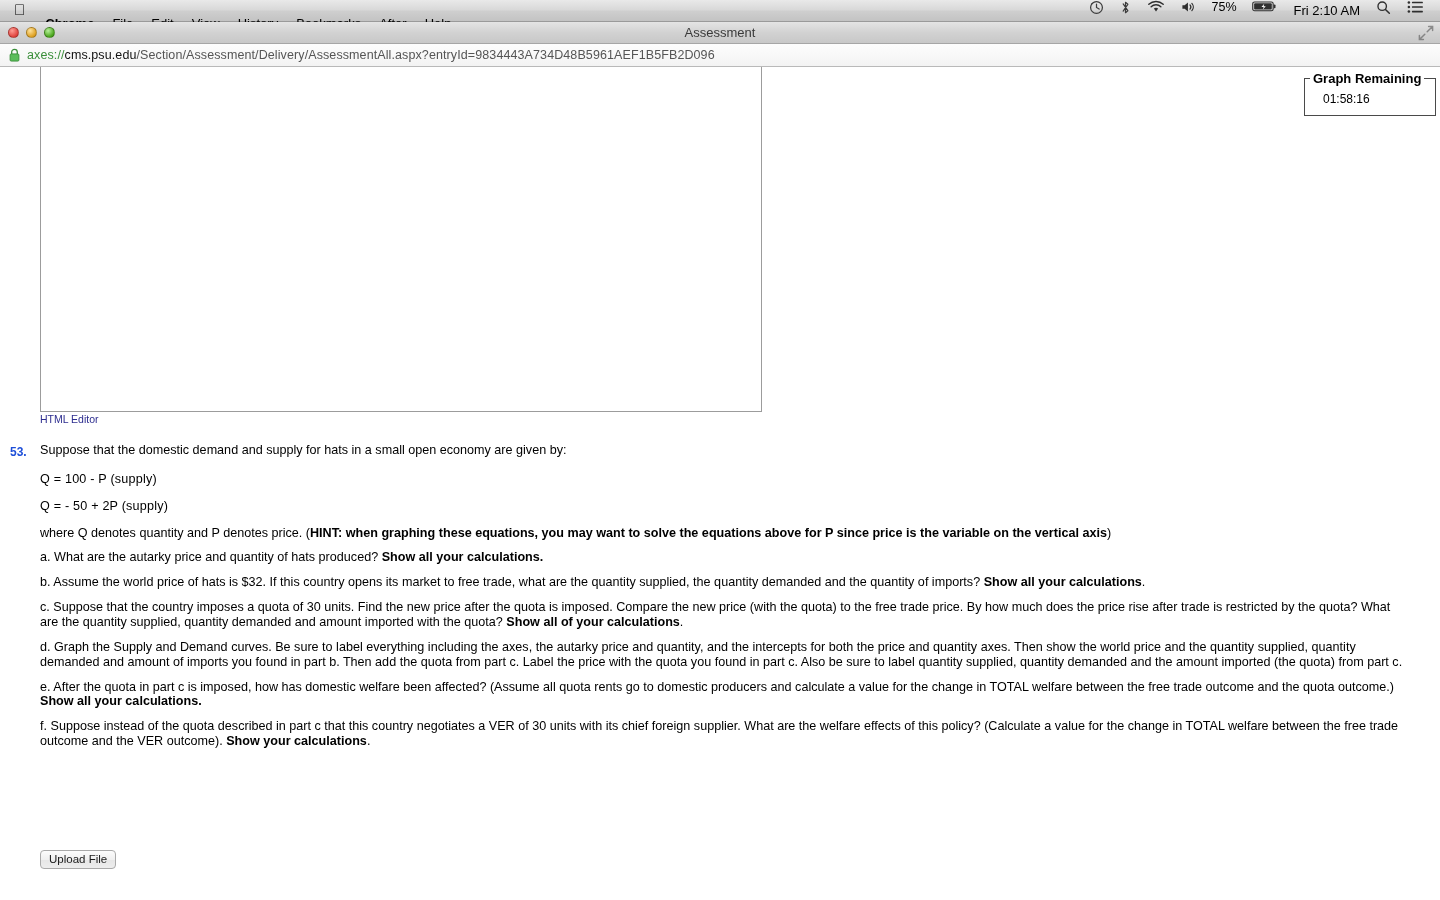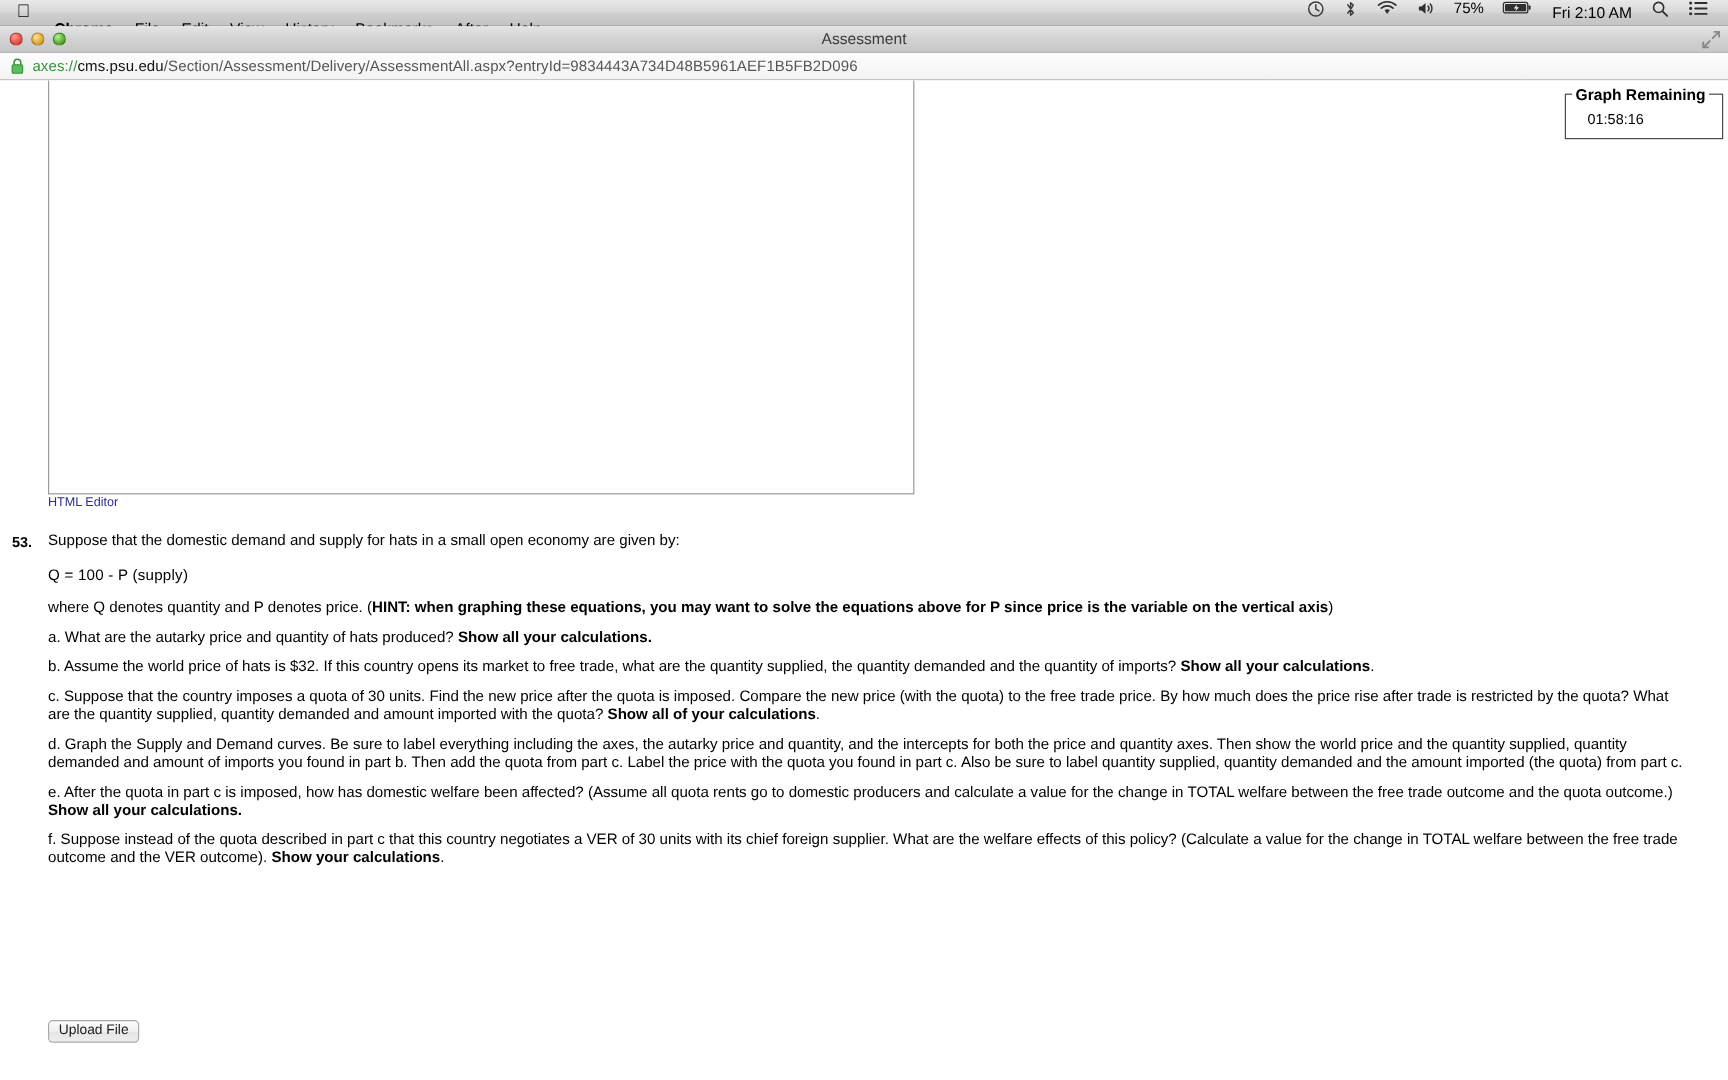--- a/index.html
+++ b/index.html
@@ -135,21 +135,21 @@
     font-family: "Liberation Sans", sans-serif;
   }
 
   
   #question-block {
     position: absolute; left: 0; top: 376px;
     width: 1440px;
   }
   #q-number {
     position: absolute; left: 10px; top: 2px;
-    font-size: 12px; font-weight: bold; color: #000000;
+    font-size: 12px; font-weight: bold; color: #1d4ed8;
   }
   #q-body {
     margin-left: 40px; margin-right: 30px;
     font-size: 12.6px; color: #000; line-height: 1.18;
   }
   #q-body p { margin: 0 0 10px 0; }
   #q-body p.eqn { margin: 0 0 12px 0; letter-spacing: .2px; }
   #q-body p.intro { margin: 0 0 14px 0; }
   #q-body p.part { margin: 0 0 10px 0; }
   #q-body b { font-weight: bold; }
@@ -272,20 +272,21 @@
     </fieldset>
 
     <textarea id="answer-box" style=""></textarea>
     <a href="#" id="html-editor-link">HTML Editor</a>
 
     <div id="question-block">
       <div id="q-number">53.</div>
       <div id="q-body">
         <p class="intro">Suppose that the domestic demand and supply for hats in a small open economy are given by:</p>
         <p class="eqn">Q = 100 - P     (supply)</p>
+        <p class="eqn">Q = - 50 + 2P     (supply)</p>
         <p><span>where Q denotes quantity and P denotes price. (</span><b>HINT: when graphing these equations, you may want to solve the equations above for P since price is the variable on the vertical axis</b><span>)</span></p>
         <p class="part"><span>a. What are the autarky price and quantity of hats produced?  </span><b>Show all your calculations.</b></p>
         <p class="part"><span>b. Assume the world price of hats is $32. If this country opens its market to free trade, what are the quantity supplied, the quantity demanded and the quantity of imports?  </span><b>Show all your calculations</b><span>.</span></p>
         <p class="part"><span>c. Suppose that the country imposes a quota of 30 units.  Find the new price after the quota is imposed.  Compare the new price (with the quota) to the free trade price.  By how much does the price rise after trade is restricted by the quota?  What are the quantity supplied, quantity demanded and amount imported with the quota? </span><b>Show all of your calculations</b><span>.</span></p>
         <p class="part">d. Graph the Supply and Demand curves.  Be sure to label everything including the axes, the autarky price and quantity, and the intercepts for both the price and quantity axes.   Then show the world price and the quantity supplied, quantity demanded and amount of imports you found in part b.  Then add the quota from part c.  Label the price with the quota you found in part c.  Also be sure to label quantity supplied, quantity demanded and the amount imported (the quota) from part c.</p>
         <p class="part"><span>e. After the quota in part c is imposed, how has domestic welfare been affected?  (Assume all quota rents go to domestic producers and calculate a value for the change in TOTAL welfare between the free trade outcome and the quota outcome.) </span><b>Show all your calculations.</b></p>
         <p class="part"><span>f. Suppose instead of the quota described in part c that this country negotiates a VER of 30 units with its chief foreign supplier. What are the welfare effects of this policy? (Calculate a value for the change in TOTAL welfare between the free trade outcome and the VER outcome).  </span><b>Show your calculations</b><span>.</span></p>
       </div>
 
       <div id="upload-row">

